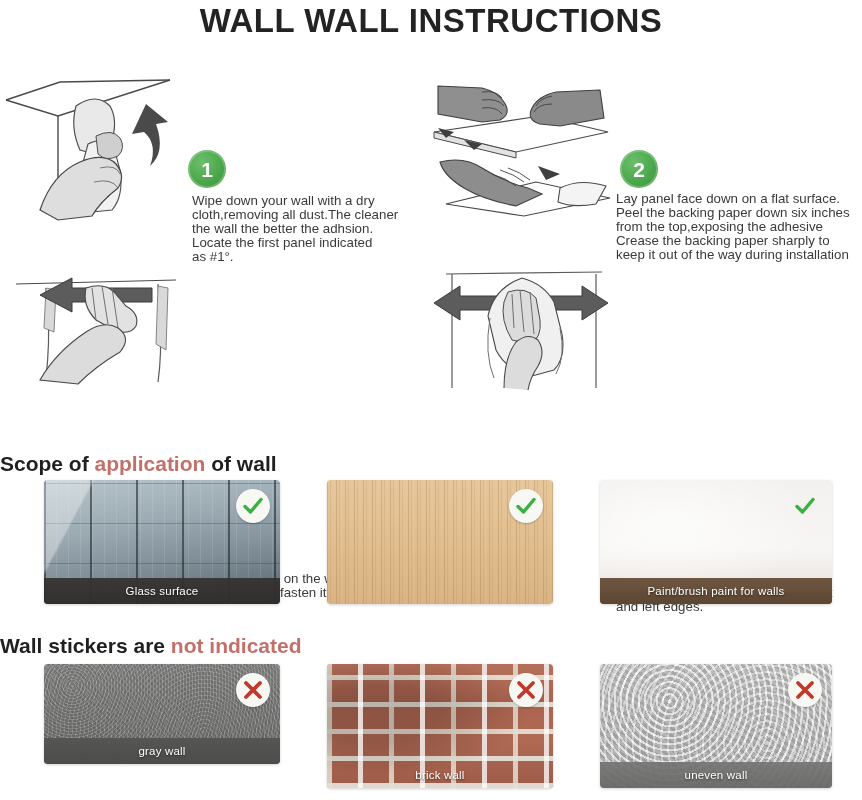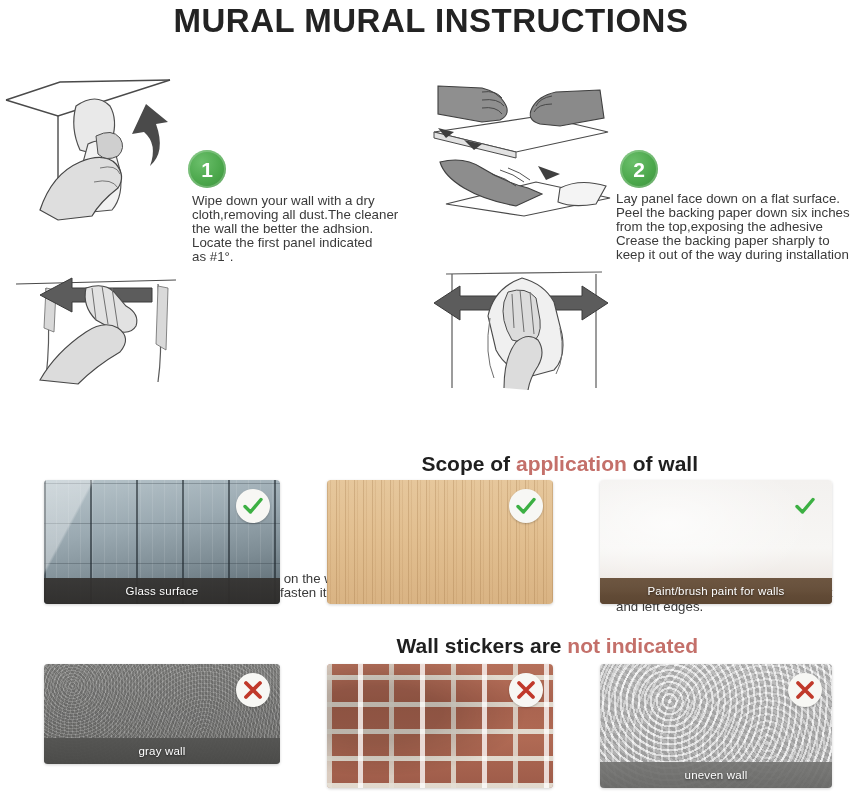--- a/index.html
+++ b/index.html
@@ -43,21 +43,21 @@
   #step3 .badge{left:188px;top:270px;}
   #step4 .badge{left:200px;top:270px;}
 
   #step1 .step-text{left:192px;top:124px;width:215px;}
   #step2 .step-text{left:196px;top:122px;width:250px;}
   #step3 .step-text{left:192px;top:314px;width:215px;}
   #step4 .step-text{left:196px;top:314px;width:235px;}
 
   
   .sec-head{
-    position:absolute;width:698px;left:0;text-align:right;
+    position:absolute;width:698px;left:0;text-align:left;
     font-size:21px;font-weight:bold;color:#1f1f1f;
   }
   #head-ok{top:452px;}
   #head-no{top:634px;}
   .hl{color:#c4706a;}
 
   
   .card{
     position:absolute;border-radius:4px;overflow:hidden;
     box-shadow:0 1px 3px rgba(0,0,0,0.18);
@@ -153,21 +153,21 @@
   .cap-brown2{background:linear-gradient(180deg,rgba(104,80,58,0.96),rgba(92,70,50,0.97));}
   .cap-gray{background:linear-gradient(180deg,rgba(84,84,82,0.95),rgba(74,74,72,0.96));}
   .cap-gray2{background:linear-gradient(180deg,rgba(116,116,114,0.92),rgba(104,104,102,0.94));}
   .cap-none{background:transparent;}
 </style>
 </head>
 <body>
 
 <div class="page">
 
-  <div class="title">MURAL MURAL INSTRUCTIONS</div>
+  <div class="title">WALL WALL INSTRUCTIONS</div>
 
   <div class="step" id="step1">
     <svg class="step-art" width="185" height="160" viewBox="0 0 185 160">
       <path d="M6 30 L60 12 L170 10" fill="none" stroke="#4a4a4a" stroke-width="1.4"></path>
       <path d="M6 30 L58 46 L170 10" fill="none" stroke="#4a4a4a" stroke-width="1.4"></path>
       <path d="M58 46 L58 120" fill="none" stroke="#4a4a4a" stroke-width="1.4"></path>
       <path d="M76 36 Q96 22 110 36 Q118 50 112 70 L102 86 L80 80 Q70 58 76 36 Z" fill="#e9e9e9" stroke="#4e4e4e" stroke-width="1.2"></path>
       <path d="M88 74 Q104 66 114 78 L120 100 Q124 126 112 140 L92 142 Q80 120 82 96 Z" fill="#f2f2f2" stroke="#4e4e4e" stroke-width="1.1"></path>
       <path d="M40 140 Q52 104 80 92 Q104 82 116 94 Q126 106 118 118 Q100 132 92 146 L58 150 Z" fill="#dedede" stroke="#454545" stroke-width="1.2"></path>
       <path d="M96 66 Q112 58 120 68 Q126 78 118 86 Q106 92 98 84 Z" fill="#cfcfcf" stroke="#4e4e4e" stroke-width="1"></path>
@@ -293,20 +293,21 @@
     <div class="caption cap-gray">gray wall</div>
   </div>
 
   <div class="card" id="card-brick">
     <div class="surface surf-brick"></div>
     <div class="mark circled">
       <svg width="22" height="22" viewBox="0 0 22 22">
           <path d="M4 4 L18 18 M18 4 L4 18" fill="none" stroke="#c0392b" stroke-width="3.8" stroke-linecap="round"></path>
         </svg>
     </div>
+    <div class="caption cap-none">brick wall</div>
   </div>
 
   <div class="card" id="card-uneven">
     <div class="surface surf-uneven"></div>
     <div class="mark circled">
       <svg width="22" height="22" viewBox="0 0 22 22">
           <path d="M4 4 L18 18 M18 4 L4 18" fill="none" stroke="#c0392b" stroke-width="3.8" stroke-linecap="round"></path>
         </svg>
     </div>
     <div class="caption cap-gray2">uneven wall</div>

